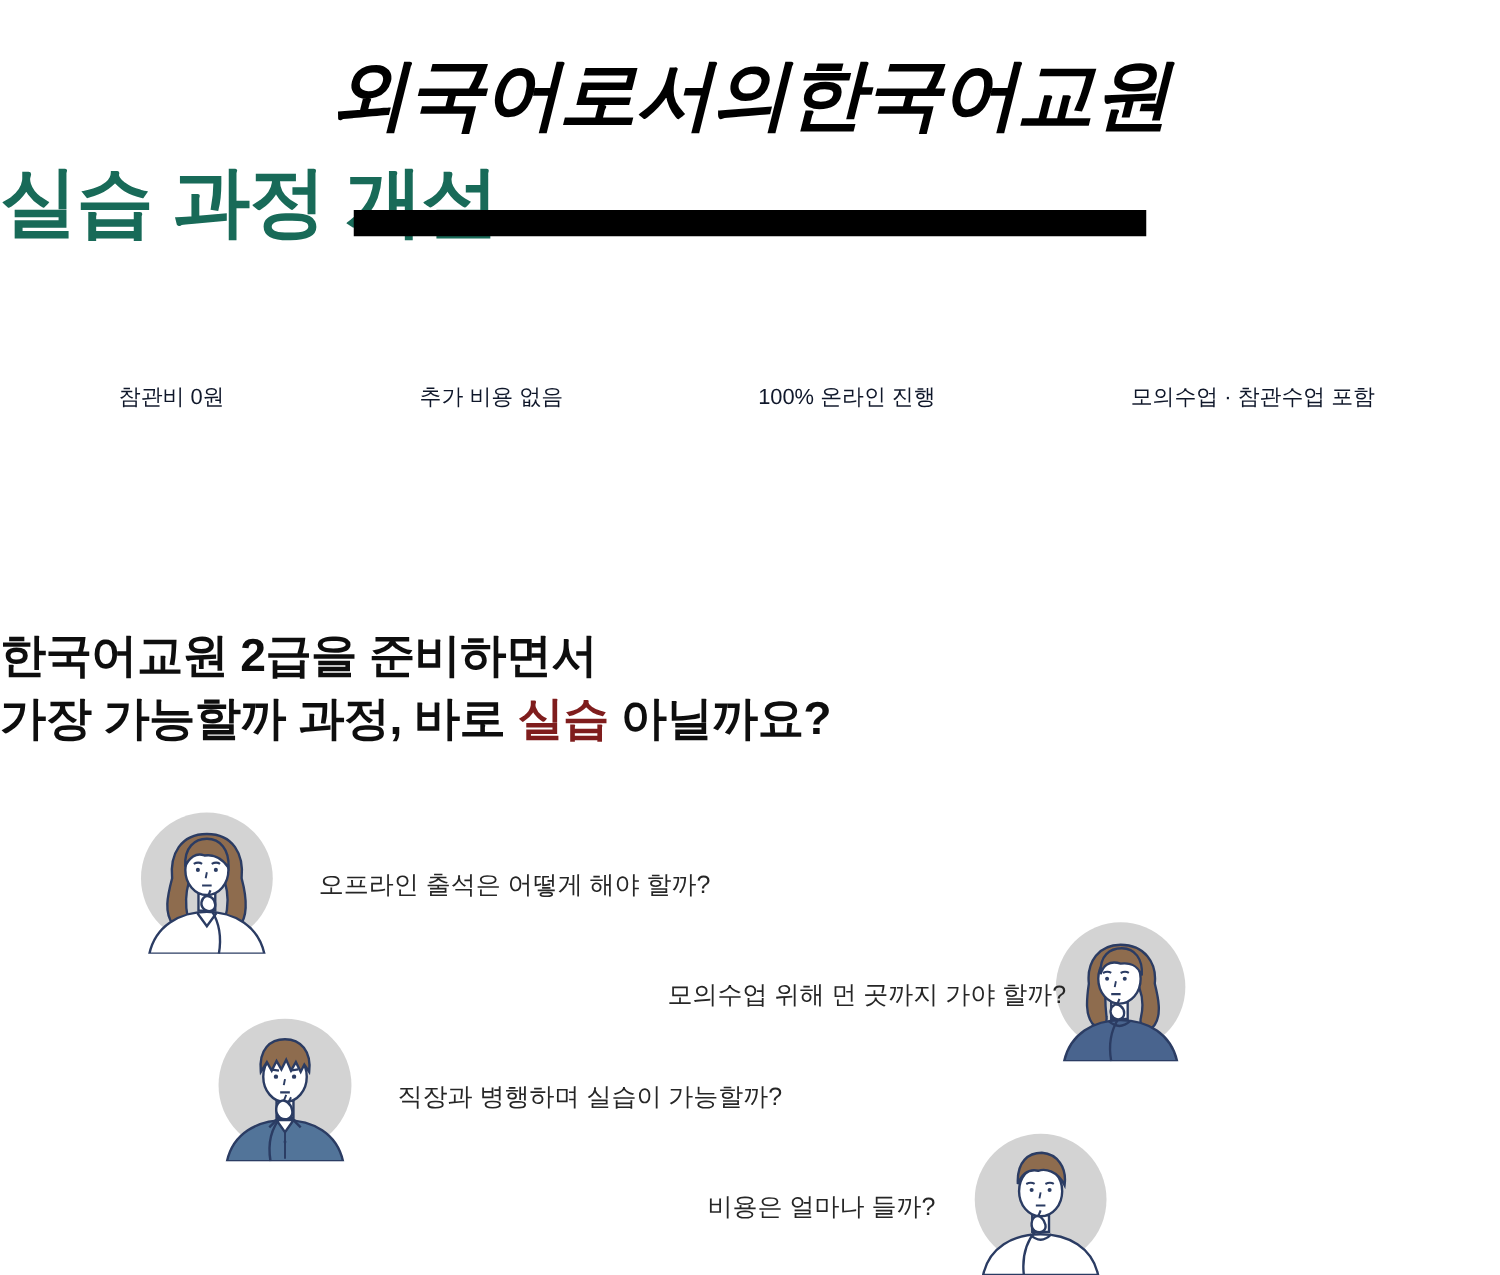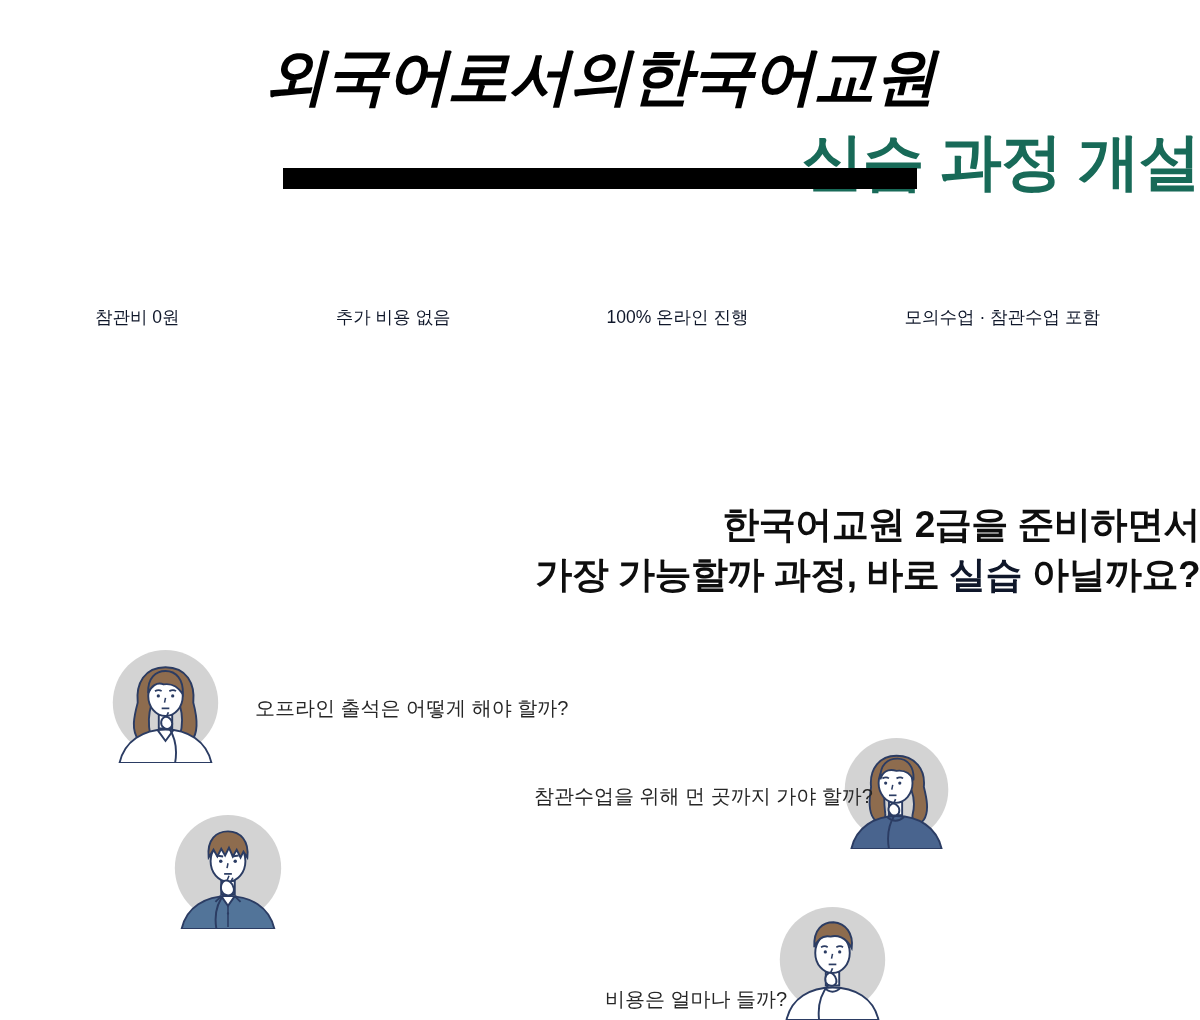--- a/index.html
+++ b/index.html
@@ -12,61 +12,61 @@
     color: #1a1a1a;
   }
   .title-line1 {
     position: absolute; top: -4px; left: 0; right: 0;
     text-align: center;
     font-size: 62px; font-weight: 900; letter-spacing: -1px;
     line-height: 78px; color: #000000; font-style: italic;
   }
   .title-line2 {
     position: absolute; top: 72px; left: 0; right: 0;
-    text-align: right;
+    text-align: left;
     font-size: 62px; font-weight: 900; letter-spacing: -1px;
-    line-height: 78px; color: #186a58; padding-left: 45px;
+    line-height: 78px; color: #186a58;
   }
   .divider-bar {
     position: absolute; top: 168px; left: 50%;
     transform: translateX(-50%);
     width: 634px; height: 21px;
     background: #000000;
   }
   .features {
     position: absolute; top: 305px; left: 95px; right: 100px;
     display: flex; justify-content: space-between; align-items: center;
   }
   .feature-item {
     font-size: 17.5px; font-weight: 500; color: #0f172a;
     line-height: 24px; white-space: nowrap;
   }
   .intro-heading {
     position: absolute; top: 500px; left: 0; right: 0;
-    text-align: right;
+    text-align: left;
     font-size: 37px; font-weight: 800; letter-spacing: -0.5px;
     line-height: 50px; color: #0e0e0e;
   }
-  .intro-highlight { color: #0f172a; }
+  .intro-highlight { color: #7f1d1d; }
   .collage { position: absolute; top: 0; left: 0; width: 1200px; height: 1020px; }
   .avatar { position: absolute; }
   .avatar svg { display: block; width: 100%; height: 100%; }
   .question-text {
     position: absolute;
     font-size: 20px; font-weight: 500; color: #262626;
     line-height: 28px; white-space: nowrap;
   }
   .avatar-1 { left: 108px; top: 648px; width: 115px; height: 115px; }
   .text-1   { left: 255px; top: 694px; }
   .avatar-2 { left: 840px; top: 736px; width: 113px; height: 113px; }
   .text-2   { left: 534px; top: 782px; }
   .avatar-3 { left: 170px; top: 813px; width: 116px; height: 116px; }
   .text-3   { left: 318px; top: 864px; }
   .avatar-4 { left: 775px; top: 905px; width: 115px; height: 115px; }
-  .text-4   { left: 605px; top: 952px; margin-top: 33px; }
+  .text-4   { left: 566px; top: 952px; }
 </style>
 </head>
 <body>
 
 <header>
   <h1 class="title-line1">외국어로서의한국어교원</h1>
   <h2 class="title-line2">실습 과정 개설</h2>
   <div class="divider-bar"></div>
 </header>
 
@@ -119,21 +119,21 @@
       <path d="M60 45 Q64 43 67 45" fill="none" stroke="#2b3c63" stroke-width="1.8"></path>
       <circle cx="48.5" cy="50" r="1.7" fill="#2b3c63"></circle>
       <circle cx="63.5" cy="50" r="1.7" fill="#2b3c63"></circle>
       <path d="M56 52 L55 57" stroke="#2b3c63" stroke-width="1.6" fill="none"></path>
       <path d="M52 63 L60 63" stroke="#2b3c63" stroke-width="1.8" fill="none"></path>
       <path d="M52 120 C49 103 53 92 58 84" fill="none" stroke="#2b3c63" stroke-width="2"></path>
       <path d="M55 72 C51 74 50 80 54 83 C58 86 63 84 63 79 C63 74 58 71 55 72 Z" fill="#ffffff" stroke="#2b3c63" stroke-width="2"></path>
       <path d="M57 72 L59 67" stroke="#2b3c63" stroke-width="1.8" fill="none"></path>
     </svg>
   </div>
-  <div class="question-text text-2">참관수업을 위해 먼 곳까지 가야 할까?</div>
+  <div class="question-text text-2">모의수업 위해 먼 곳까지 가야 할까?</div>
 
   <div class="avatar avatar-3">
     <svg viewBox="0 0 120 120" xmlns="http://www.w3.org/2000/svg">
       <circle cx="60" cy="57" r="55" fill="#d3d3d3"></circle>
       <path d="M53 70 L53 84 L67 84 L67 70 Z" fill="#ffffff" stroke="#2b3c63" stroke-width="2"></path>
       <path d="M12 120 C17 97 37 86 60 86 C83 86 103 97 108 120 Z" fill="#527499" stroke="#2b3c63" stroke-width="2"></path>
       <path d="M53 86 L60 96 L67 86 Z" fill="#ffffff" stroke="#2b3c63" stroke-width="2"></path>
       <path d="M53 86 L47 92 M67 86 L73 92" fill="none" stroke="#2b3c63" stroke-width="2"></path>
       <path d="M60 96 L60 118" fill="none" stroke="#2b3c63" stroke-width="1.6"></path>
       <circle cx="60" cy="104" r="1.2" fill="#2b3c63"></circle>
@@ -143,20 +143,21 @@
       <path d="M64 45 L71 44" fill="none" stroke="#2b3c63" stroke-width="2"></path>
       <circle cx="52.5" cy="50" r="1.8" fill="#2b3c63"></circle>
       <circle cx="67.5" cy="50" r="1.8" fill="#2b3c63"></circle>
       <path d="M60 52 L59 57" stroke="#2b3c63" stroke-width="1.6" fill="none"></path>
       <path d="M56 63 L64 63" stroke="#2b3c63" stroke-width="1.8" fill="none"></path>
       <path d="M48 120 C45 102 50 91 57 83" fill="none" stroke="#2b3c63" stroke-width="2"></path>
       <path d="M57 70 C52 72 51 80 56 84 C61 87 67 84 66 78 C65 72 60 69 57 70 Z" fill="#ffffff" stroke="#2b3c63" stroke-width="2"></path>
       <path d="M59 70 L61 65 M63 71 L65 67" stroke="#2b3c63" stroke-width="1.6" fill="none"></path>
     </svg>
   </div>
+  <div class="question-text text-3">직장과 병행하며 실습이 가능할까?</div>
 
   <div class="avatar avatar-4">
     <svg viewBox="0 0 120 120" xmlns="http://www.w3.org/2000/svg">
       <circle cx="60" cy="57" r="55" fill="#d3d3d3"></circle>
       <path d="M53 70 L53 84 L67 84 L67 70 Z" fill="#ffffff" stroke="#2b3c63" stroke-width="2"></path>
       <path d="M12 120 C17 97 37 86 60 86 C83 86 103 97 108 120 Z" fill="#ffffff" stroke="#2b3c63" stroke-width="2"></path>
       <path d="M51 86 Q60 95 69 86" fill="none" stroke="#2b3c63" stroke-width="2"></path>
       <ellipse cx="60" cy="50" rx="18" ry="21" fill="#ffffff" stroke="#2b3c63" stroke-width="2"></ellipse>
       <path d="M41 44 C40 25 50 18 61 18 C74 19 82 30 80 45 C74 33 64 31 58 33 C49 31 44 37 41 44 Z" fill="#8e6c4e" stroke="#2b3c63" stroke-width="2"></path>
       <path d="M48 44 Q52 42 55 44" fill="none" stroke="#2b3c63" stroke-width="1.8"></path>

